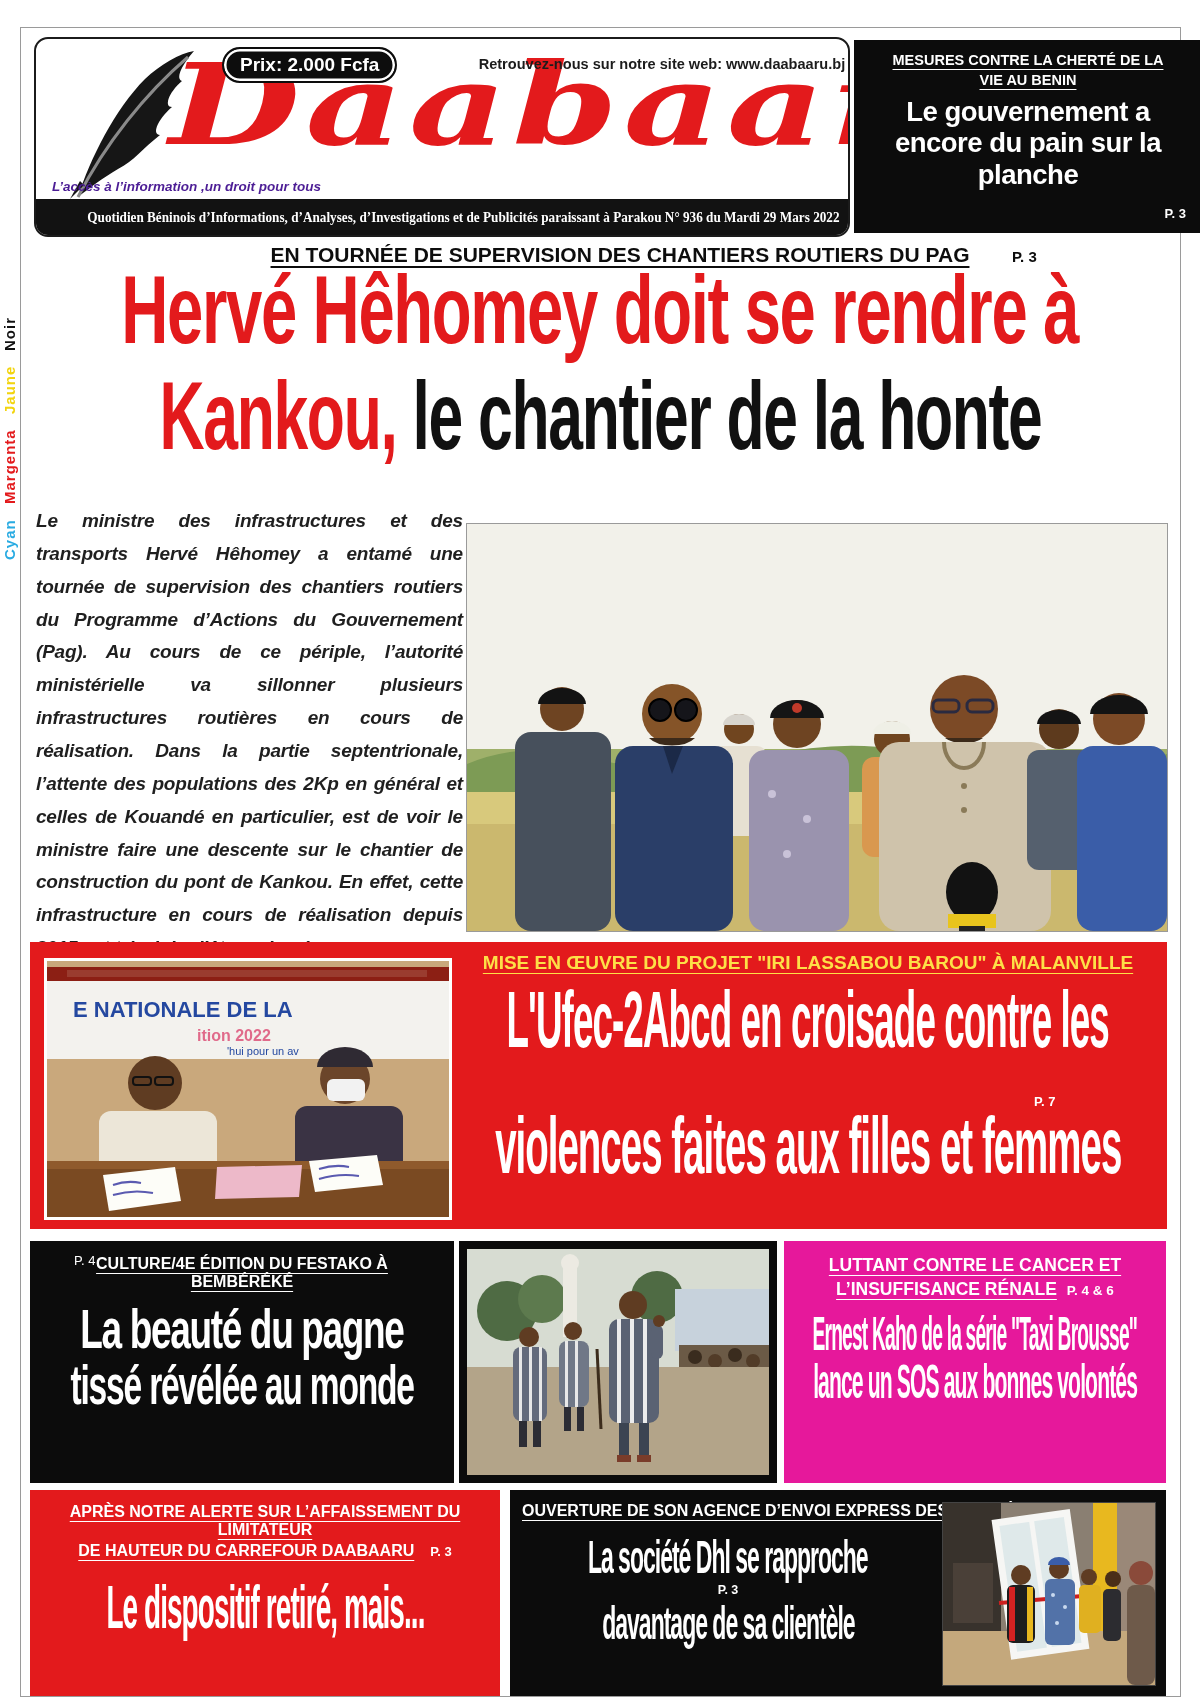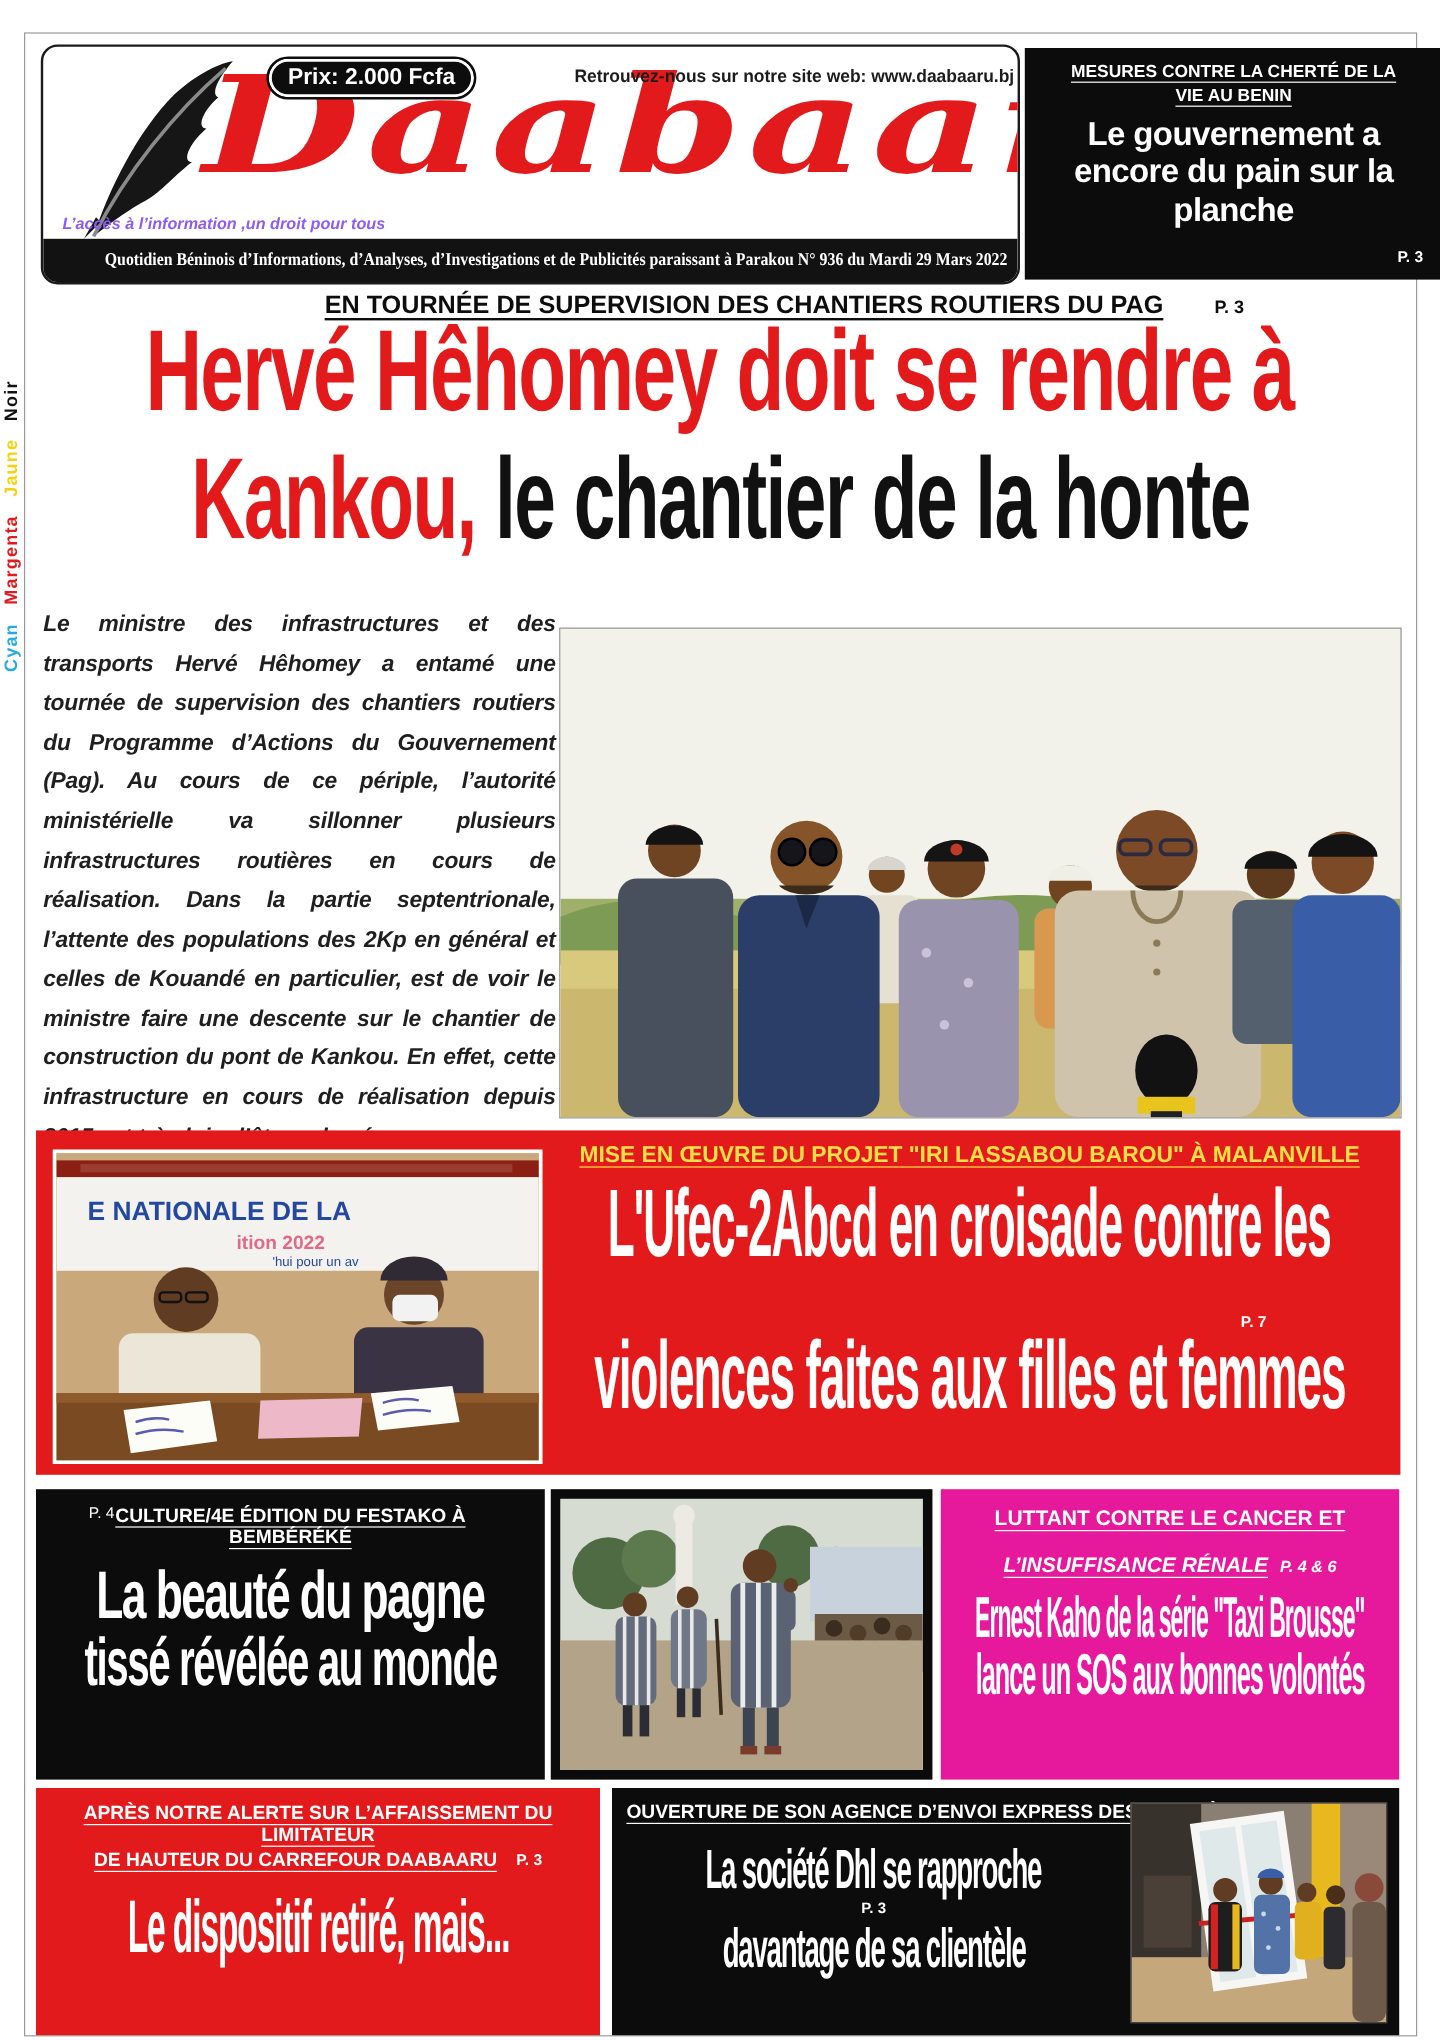--- a/index.html
+++ b/index.html
@@ -18,21 +18,21 @@
   .printmarks span{margin:5px 0;}
   
   .masthead{left:34px;top:37px;width:812px;height:196px;border:2.5px solid #1b1b1b;border-radius:14px;
             background:#fff;overflow:hidden;}
   .logo{left:92px;top:4px;width:720px;text-align:center;
         font-family:"DejaVu Serif",serif;font-style:italic;font-weight:bold;
         font-size:112px;color:#e31a1c;letter-spacing:4px;line-height:1.1;}
   .pricepill{left:186px;top:8px;background:#0d0d0d;color:#fff;font-weight:bold;font-size:19px;
              padding:5px 16px;border-radius:20px;box-shadow:inset 0 0 0 2.5px #fff;border:2px solid #0d0d0d;}
   .website{left:420px;top:16px;width:412px;font-weight:bold;font-size:15px;color:#1c1c1c;text-align:center;}
-  .tagline{left:16px;top:140px;font-style:italic;font-weight:bold;font-size:13.5px;color:#8b5cf6;}
+  .tagline{left:16px;top:140px;font-style:italic;font-weight:bold;font-size:13.5px;color:#4c1d95;}
   .issuebar{left:0;bottom:0;width:100%;height:36px;background:#121212;color:#fff;text-align:center;
             font-family:"Liberation Serif",serif;font-weight:bold;font-size:15px;line-height:36px;}
   
   .tr-box{left:854px;top:40px;width:348px;height:193px;background:#0c0c0c;color:#fff;}
   .tr-kick{margin:10px auto 0;width:278px;text-align:center;font-size:14.5px;line-height:1.4;}
   .tr-hl{margin:5px auto 0;width:286px;text-align:center;font-weight:bold;font-size:27.5px;
          line-height:1.15;letter-spacing:-0.5px;}
   .tr-p{right:16px;bottom:12px;font-weight:bold;font-size:13px;}
   
   .lead-kick{left:120px;top:243px;width:1000px;text-align:center;font-size:21px;color:#0d0d0d;}
@@ -58,30 +58,30 @@
   
   .festako{left:30px;top:1241px;width:424px;height:242px;background:#0c0c0c;color:#fff;}
   .fk-p{left:12px;top:12px;font-weight:normal;font-size:13px;padding-left:32px;}
   .fk-kick{margin:14px auto 0;width:360px;text-align:center;font-size:16px;display:block;}
   .fk1{margin-top:10px;}
   .fk1 .sq{font-size:56px;--sx:0.66;color:#fff;}
   .fk2 .sq{font-size:56px;--sx:0.60;color:#fff;}
   .festphoto{left:459px;top:1241px;width:302px;height:226px;border:8px solid #0b0b0b;background:#d7dcd2;}
   .kaho{left:784px;top:1241px;width:382px;height:242px;background:#e6189b;color:#fff;}
   .kh-kick1{margin:14px auto 0;width:340px;text-align:center;font-size:17.5px;display:block;}
-  .kh-kickrow{display:flex;justify-content:center;align-items:flex-end;gap:10px;margin-top:18px;font-style:italic;}
+  .kh-kickrow{display:flex;justify-content:center;align-items:flex-end;gap:10px;margin-top:3px;}
   .kh-kick2{font-size:17.5px;}
   .kh-p{font-weight:bold;font-size:13.5px;padding-bottom:2px;}
   .kh1{margin-top:10px;}
   .kh1 .sq{font-size:48px;--sx:0.40;color:#fff;}
   .kh2 .sq{font-size:48px;--sx:0.44;color:#fff;}
   
   .limiteur{left:30px;top:1490px;width:470px;height:206px;background:#e31a1c;color:#fff;}
   .lm-kick1{margin:13px auto 0;width:440px;text-align:center;font-size:16px;display:block;}
-  .lm-kickrow{display:flex;justify-content:center;gap:16px;margin-top:3px;}
+  .lm-kickrow{display:flex;justify-content:center;align-items:flex-end;gap:16px;margin-top:3px;}
   .lm-kick2{font-size:16px;}
   .lm-p{font-weight:bold;font-size:13px;padding-bottom:1px;}
   .lm1{margin-top:16px;}
   .lm1 .sq{font-size:62px;--sx:0.45;color:#fff;}
   .dhl{left:510px;top:1490px;width:656px;height:206px;background:#0c0c0c;color:#fff;}
   .dh-kick{margin:12px 0 0 12px;font-size:16px;display:inline-block;}
   .dh-col{position:absolute;left:0;top:44px;width:436px;}
   .dh1 .sq,.dh2 .sq{font-size:46px;--sx:0.50;color:#fff;}
   .dh-p{text-align:center;font-weight:bold;font-size:12.5px;margin:3px 0;}
   .dhlphoto{right:10px;top:12px;width:212px;height:182px;border:1px solid #444;background:#6b625a;}

